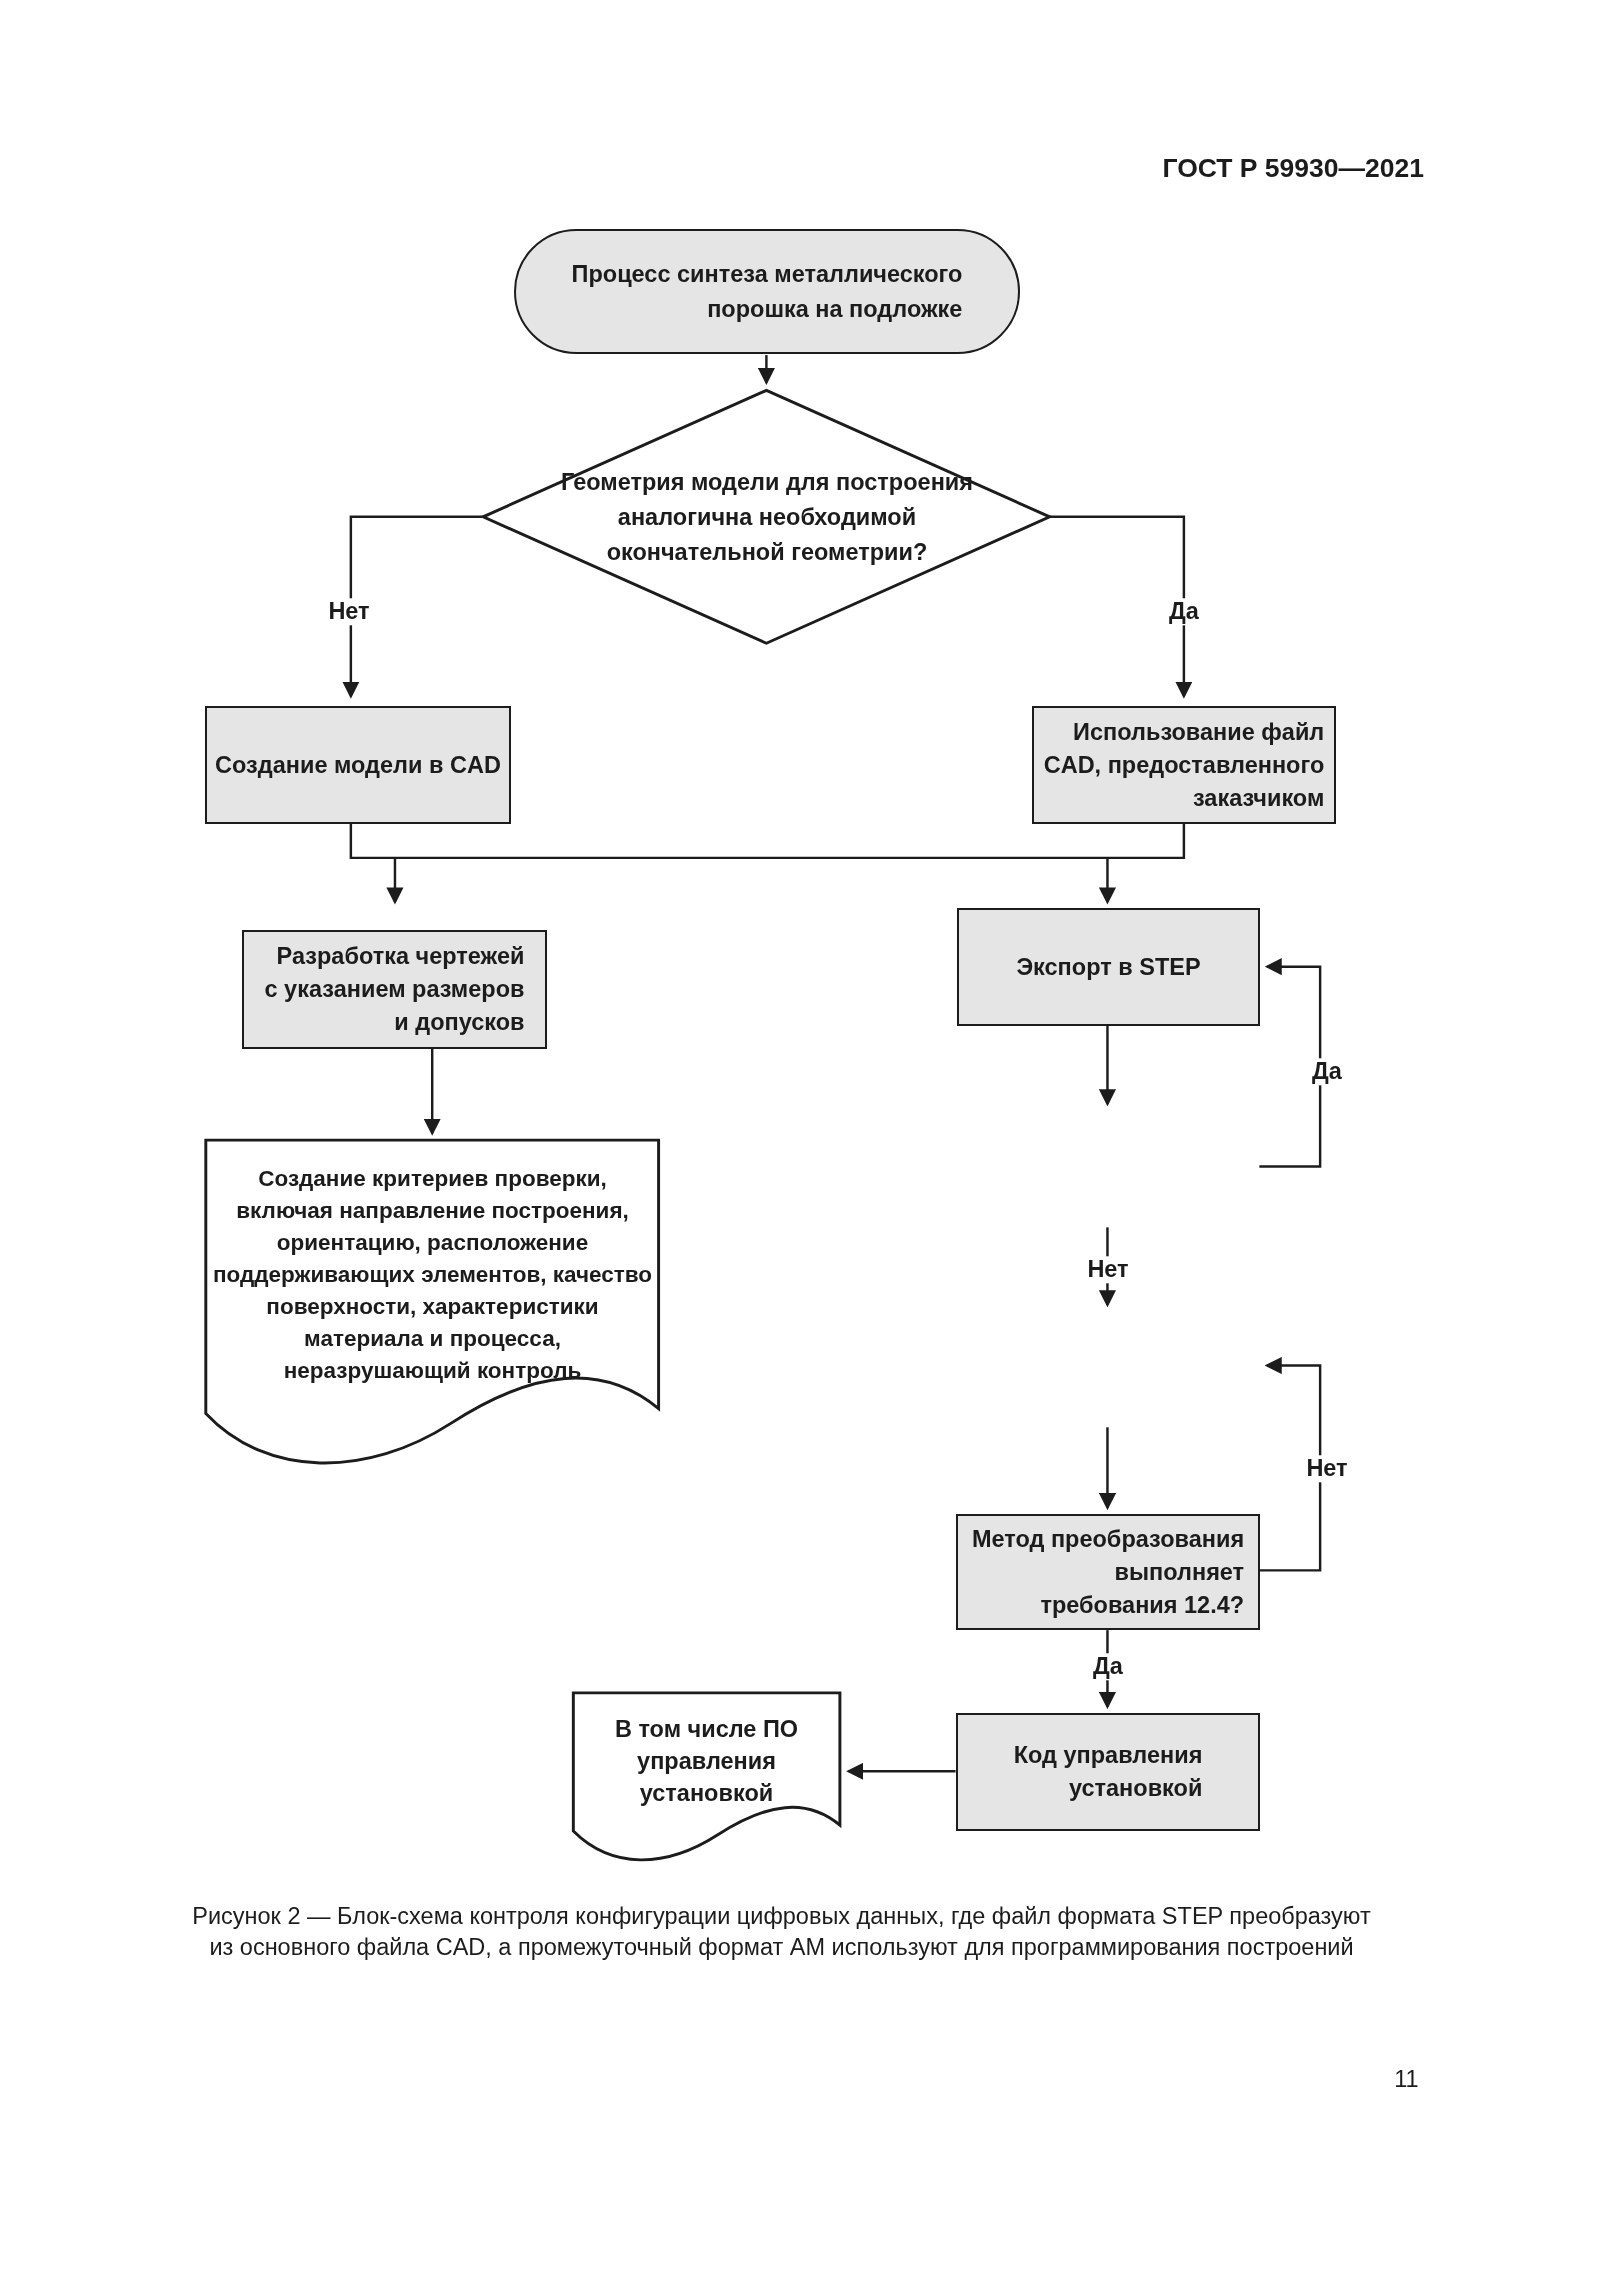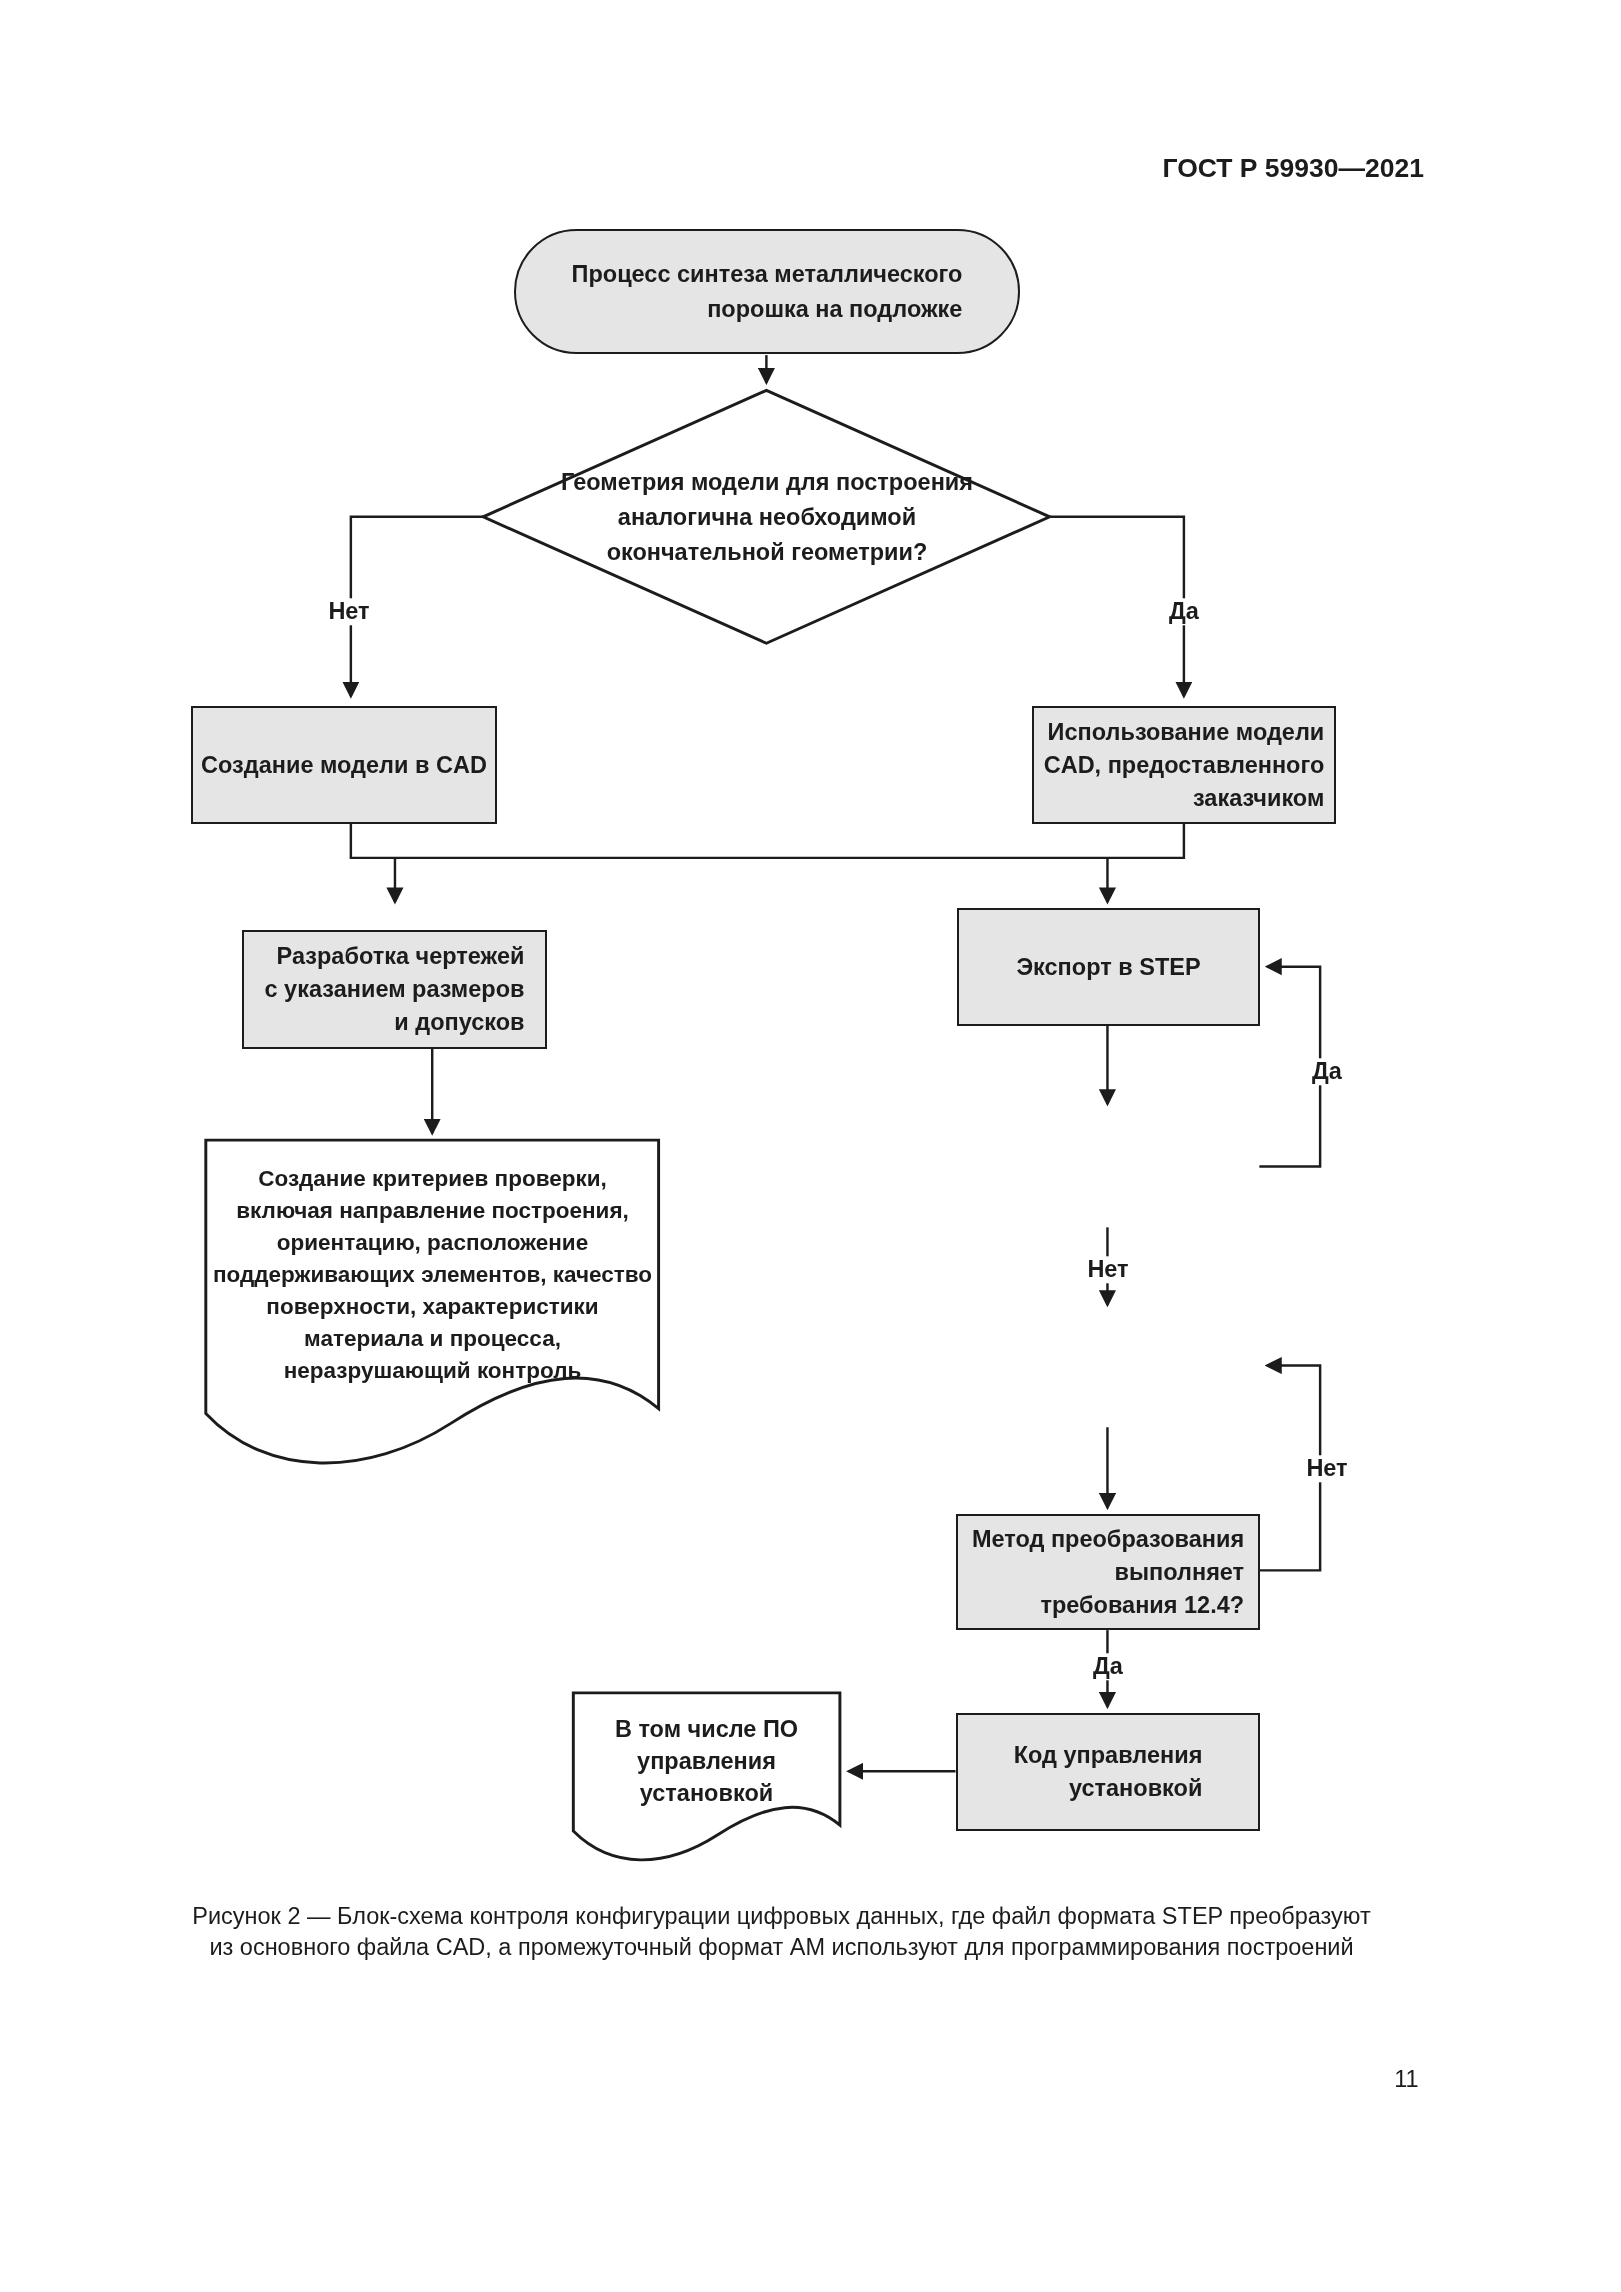--- a/index.html
+++ b/index.html
@@ -106,23 +106,23 @@
   <div class="node terminator abs" style="left:514px;top:229px;width:506px;height:125px;">Процесс синтеза металлического
 порошка на подложке</div>
 
   <div class="freetext" style="left:561px;top:457px;width:412px;height:120px;line-height:35px;">Геометрия модели для построения
 аналогична необходимой
 окончательной геометрии?</div>
 
   <span class="lbl" style="left:349px;top:612px;">Нет</span>
   <span class="lbl" style="left:1184px;top:612px;">Да</span>
 
-  <div class="node" style="left:191px;top:706px;width:306px;height:118px;">Создание модели в CAD</div>
+  <div class="node" style="left:205px;top:706px;width:306px;height:118px;">Создание модели в CAD</div>
 
-  <div class="node" style="left:1032px;top:706px;width:304px;height:118px;">Использование модели
+  <div class="node" style="left:1032px;top:706px;width:304px;height:118px;">Использование файл
 CAD, предоставленного
 заказчиком</div>
 
   <div class="node" style="left:242px;top:908px;width:305px;height:119px;margin-top:22px;">Разработка чертежей
 с указанием размеров
 и допусков</div>
 
   <div class="node" style="left:957px;top:908px;width:303px;height:118px;">Экспорт в STEP</div>
 
   <div class="freetext" style="left:211px;top:1157px;width:443px;height:235px;font-size:22.5px;line-height:32px;">Создание критериев проверки,

